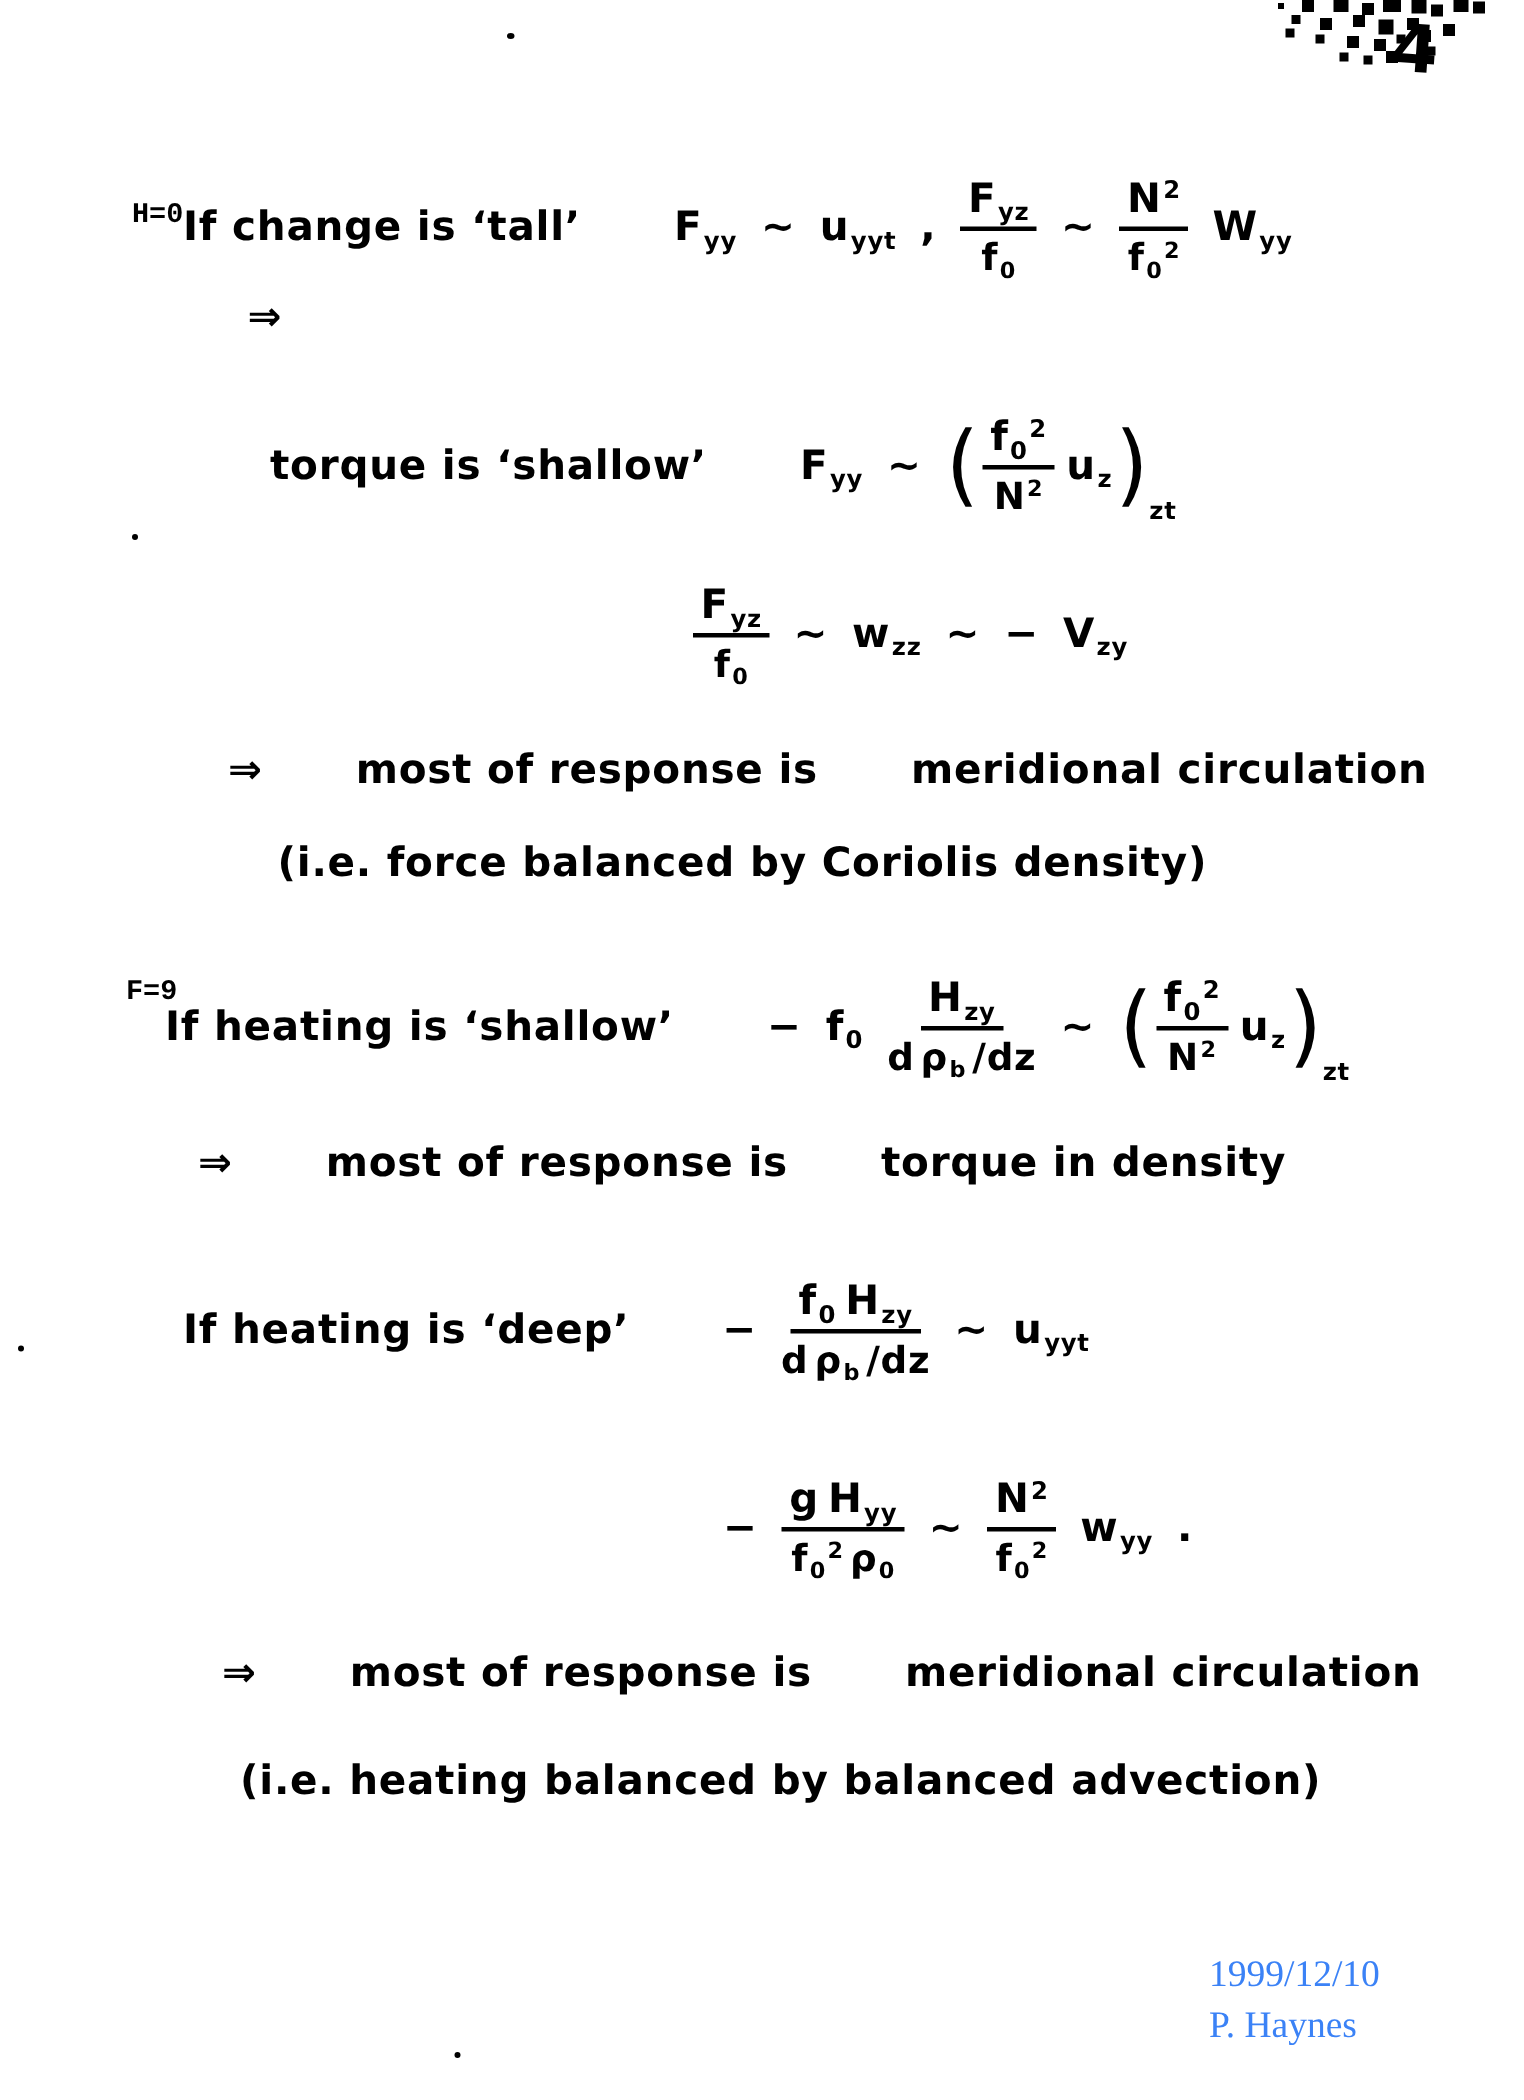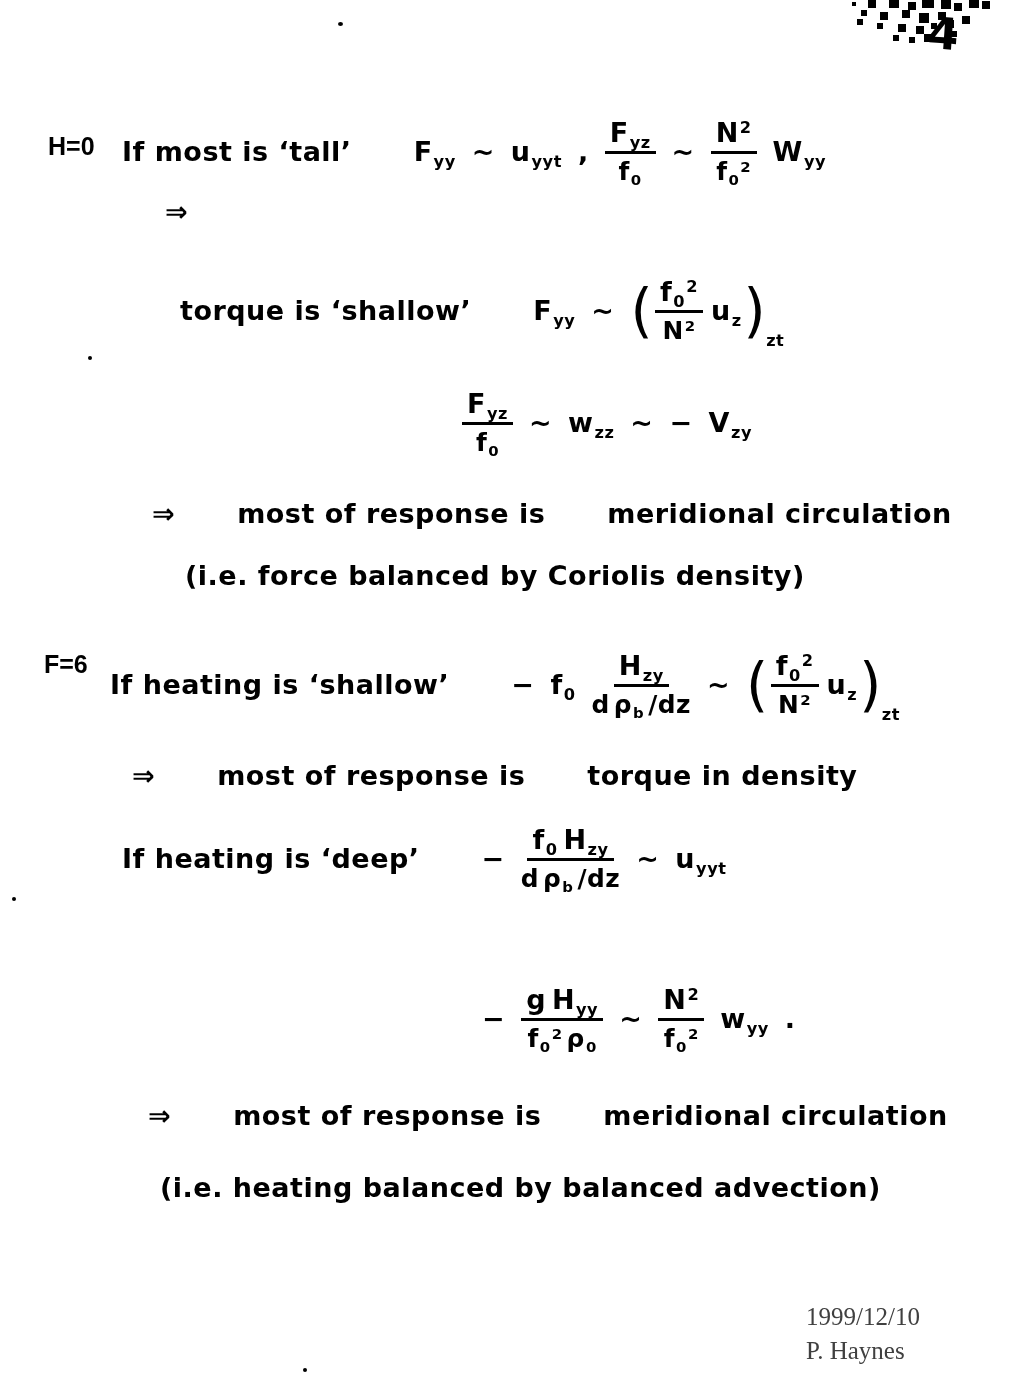--- a/index.html
+++ b/index.html
@@ -22,33 +22,34 @@
   .sub{font-size:0.60em;transform:translateY(0.35em);margin-left:1px;}
   .sup{font-size:0.60em;transform:translateY(-0.55em);margin-left:1px;}
   .frac{display:inline-flex;flex-direction:column;align-items:center;vertical-align:middle;}
   .frac .num{display:flex;align-items:baseline;column-gap:6px;border-bottom:3px solid #000;padding:0 5px 3px 5px;}
   .frac .den{display:flex;align-items:baseline;column-gap:4px;padding-top:3px;font-size:0.92em;}
   .paren{display:inline-flex;align-items:center;}
   .paren .pmark{font-size:2.1em;font-weight:normal;transform:scaleY(1.05);}
   .paren .pinner{display:inline-flex;align-items:center;column-gap:8px;padding:0 2px;}
   .paren .psub{font-size:0.60em;align-self:flex-end;transform:translateY(0.3em);}
   .hand-label{
-    position:absolute;font-weight:bold;font-size:25px;
-    font-family:Liberation Sans, sans-serif;
+    position:absolute;font-weight:bold;font-size:19px;
+    font-family:Liberation Mono, monospace;
+    margin-left:40px;
   }
   
   .page-num{
     position:absolute;left:928px;top:8px;
     font-size:44px;font-weight:bold;transform:rotate(4deg);
   }
   
   .footer{
     position:absolute;left:806px;top:1300px;
     font-family:"Liberation Serif","DejaVu Serif",serif;
-    font-size:25px;line-height:34px;color:#404040;
+    font-size:25px;line-height:34px;color:#3b82f6;
   }
   
   .scan-noise{
     position:absolute;left:852px;top:2px;width:4px;height:4px;background:#000;
     box-shadow:
       18px 0 0 2px #000, 40px -1px 0 3px #000, 58px 2px 0 2px #000,
       74px -2px 0 4px #000, 92px 0 0 3px #000, 104px 3px 0 2px #000,
       120px -1px 0 3px #000, 132px 1px 0 2px #000, 10px 9px 0 1px #000,
       30px 12px 0 2px #000, 52px 10px 0 2px #000, 70px 14px 0 3px #000,
       88px 12px 0 2px #000, 26px 22px 0 1px #000, 48px 24px 0 2px #000,
@@ -63,24 +64,24 @@
 
 <div class="scan-noise"></div>
 <div class="page-num">4</div>
 
 <div class="speck" style="left:338px;top:22px;width:5px;height:4px;"></div>
 <div class="speck" style="left:88px;top:356px;width:4px;height:4px;"></div>
 <div class="speck" style="left:12px;top:897px;width:4px;height:4px;"></div>
 <div class="speck" style="left:303px;top:1368px;width:4px;height:4px;"></div>
 
 <span class="hand-label" style="left:48px;top:132px;">H=0</span>
-<span class="hand-label" style="left:44px;top:650px;">F=6</span>
+<span class="hand-label" style="left:44px;top:650px;">F=9</span>
 
 <div class="mathline" style="left:122px;top:108px;height:86px;">
-    <span class="txt">If most is ‘tall’</span>
+    <span class="txt">If change is ‘tall’</span>
     <span class="sp"></span>
     <span class="sym">
       <span>F</span>
       <span class="sub">yy</span>
     </span>
     <span class="txt">~</span>
     <span class="sym">
       <span>u</span>
       <span class="sub">yyt</span>
     </span>
@@ -248,21 +249,21 @@
       <span class="psub">zt</span>
     </span>
   </div>
 <div class="mathline" style="left:132px;top:760px;">
     <span class="txt">⇒</span>
     <span class="sp"></span>
     <span class="txt">most of response is</span>
     <span class="sp"></span>
     <span class="txt">torque in density</span>
   </div>
-<div class="mathline" style="left:122px;top:810px;height:96px;">
+<div class="mathline" style="left:122px;top:838px;height:96px;">
     <span class="txt">If heating is ‘deep’</span>
     <span class="sp"></span>
     <span class="txt">−</span>
     <span class="frac">
       <span class="num">
         <span class="sym">
           <span>f</span>
           <span class="sub">0</span>
         </span>
         <span class="sym">

